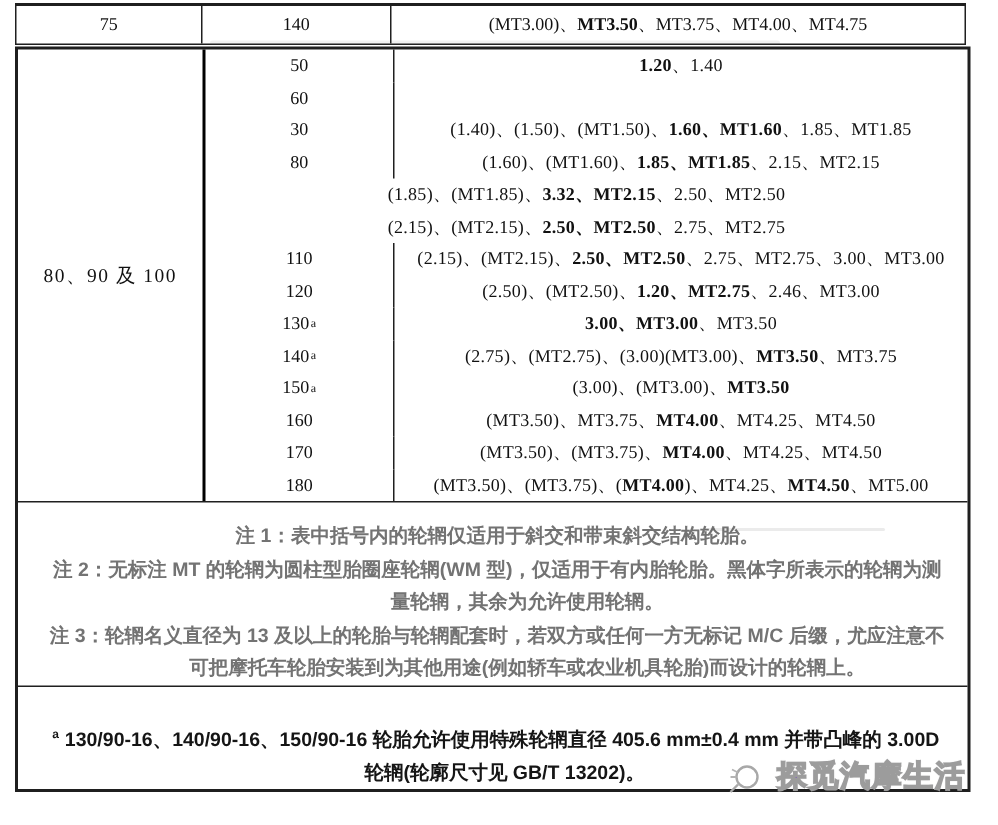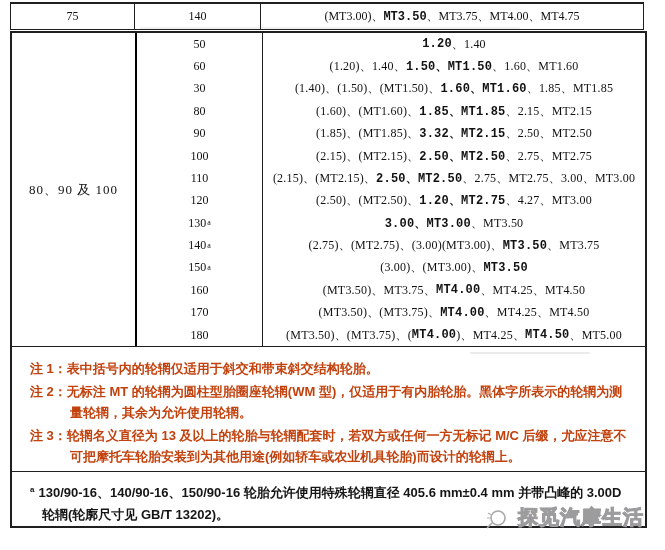--- a/index.html
+++ b/index.html
@@ -1,18 +1,18 @@
 <!DOCTYPE html>
 <html><head>
 <meta charset="utf-8">
 <style>
   html,body{margin:0;padding:0;background:#ffffff;}
   #canvas{
     position:relative;width:650px;height:550px;background:#ffffff;overflow:hidden;
-    font-family:"Liberation Serif","DejaVu Serif",serif;color:#111;
+    font-family:"Liberation Serif","DejaVu Serif",serif;color:#111;text-align:center;
   }
   
   .topTable{
     position:absolute;left:10px;top:2px;width:632px;height:25px;
     border:1px solid #1f1f1f;border-top-width:2px;
     display:flex;align-items:stretch;background:#fff;
   }
   .topTable .cell{display:flex;align-items:center;justify-content:center;font-size:12px;white-space:nowrap;}
   .topTable .c1{width:123px;border-right:1px solid #1f1f1f;}
   .topTable .c2{width:125px;border-right:1px solid #1f1f1f;}
@@ -33,32 +33,32 @@
   .row{flex:1;display:flex;align-items:stretch;}
   .wcell{
     width:125px;border-right:1px solid #1f1f1f;
     display:flex;align-items:center;justify-content:center;font-size:12px;
   }
   .wcell sup{font-size:8px;line-height:0;margin-left:1px;}
   .rimcell{
     flex:1;display:flex;align-items:center;justify-content:center;
     font-size:12px;white-space:nowrap;letter-spacing:.2px;
   }
-  .rimcell .b, .topTable .b{font-weight:bold;font-family:Liberation Mono, monospace;}
+  .rimcell .b, .topTable .b{font-weight:bold;}
   
   .notes{
     height:126px;box-sizing:border-box;padding:11px 12px 0 18px;
     font-family:"Liberation Sans","DejaVu Sans",sans-serif;
-    font-size:13px;font-weight:600;line-height:21.5px;color:#c2410c;
+    font-size:13px;font-weight:600;line-height:21.5px;color:#737373;
   }
   .note{padding-left:40px;text-indent:-40px;margin-bottom:1px;}
   
   .footnoteSec{
     flex:1;border-top:1px solid #1f1f1f;box-sizing:border-box;
-    padding:7px 14px 0 30px;
+    padding:21px 14px 0 30px;
     font-family:"Liberation Sans","DejaVu Sans",sans-serif;
     font-size:13px;font-weight:600;line-height:22px;color:#151515;
     text-indent:-12px;
   }
   .footnoteSec sup{font-size:8px;margin-right:4px;}
   
   .watermark{
     position:absolute;right:6px;top:504px;display:flex;align-items:center;gap:8px;
     font-family:"Liberation Sans","DejaVu Sans",sans-serif;
     font-size:20px;font-weight:bold;letter-spacing:1px;
@@ -92,72 +92,65 @@
       <div class="rowsWrap">
           <div class="row">
             <div class="wcell">50</div>
             <div class="rimcell">
               <span class="b">1.20</span>
               <span>、1.40</span>
             </div>
           </div>
           <div class="row">
             <div class="wcell">60</div>
-            <div class="rimcell">
-              <span>(1.20)、1.40、</span>
-              <span class="b">1.50、MT1.50</span>
-              <span>、1.60、MT1.60</span>
-            </div>
           </div>
           <div class="row">
             <div class="wcell">30</div>
             <div class="rimcell">
               <span>(1.40)、(1.50)、(MT1.50)、</span>
               <span class="b">1.60、MT1.60</span>
               <span>、1.85、MT1.85</span>
             </div>
           </div>
           <div class="row">
             <div class="wcell">80</div>
             <div class="rimcell">
               <span>(1.60)、(MT1.60)、</span>
               <span class="b">1.85、MT1.85</span>
               <span>、2.15、MT2.15</span>
             </div>
           </div>
           <div class="row">
-            <div class="wcell">90</div>
             <div class="rimcell">
               <span>(1.85)、(MT1.85)、</span>
               <span class="b">3.32、MT2.15</span>
               <span>、2.50、MT2.50</span>
             </div>
           </div>
           <div class="row">
-            <div class="wcell">100</div>
             <div class="rimcell">
               <span>(2.15)、(MT2.15)、</span>
               <span class="b">2.50、MT2.50</span>
               <span>、2.75、MT2.75</span>
             </div>
           </div>
           <div class="row">
             <div class="wcell">110</div>
             <div class="rimcell">
               <span>(2.15)、(MT2.15)、</span>
               <span class="b">2.50、MT2.50</span>
               <span>、2.75、MT2.75、3.00、MT3.00</span>
             </div>
           </div>
           <div class="row">
             <div class="wcell">120</div>
             <div class="rimcell">
               <span>(2.50)、(MT2.50)、</span>
               <span class="b">1.20、MT2.75</span>
-              <span>、4.27、MT3.00</span>
+              <span>、2.46、MT3.00</span>
             </div>
           </div>
           <div class="row">
             <div class="wcell">130<sup>a</sup></div>
             <div class="rimcell">
               <span class="b">3.00、MT3.00</span>
               <span>、MT3.50</span>
             </div>
           </div>
           <div class="row">

